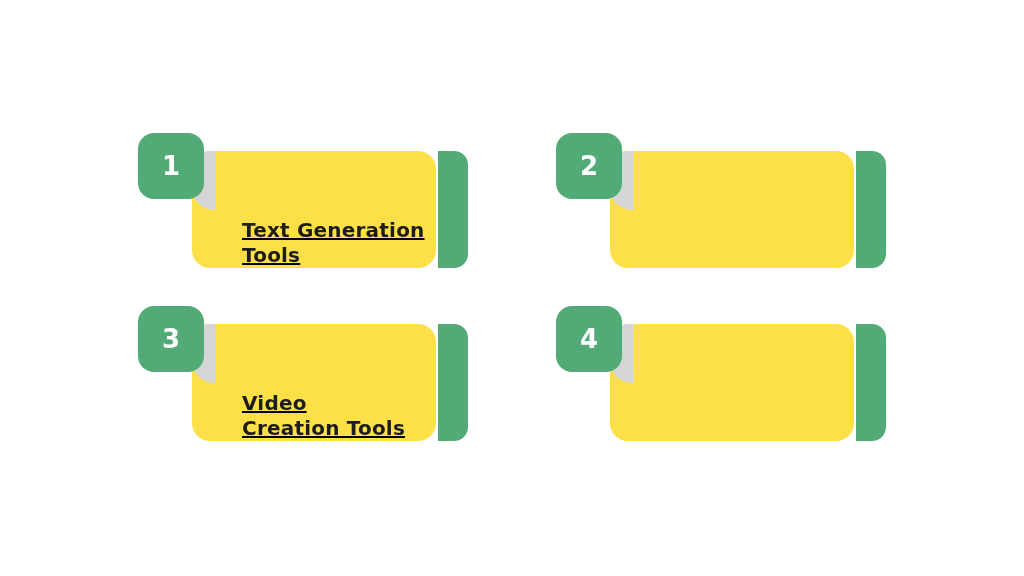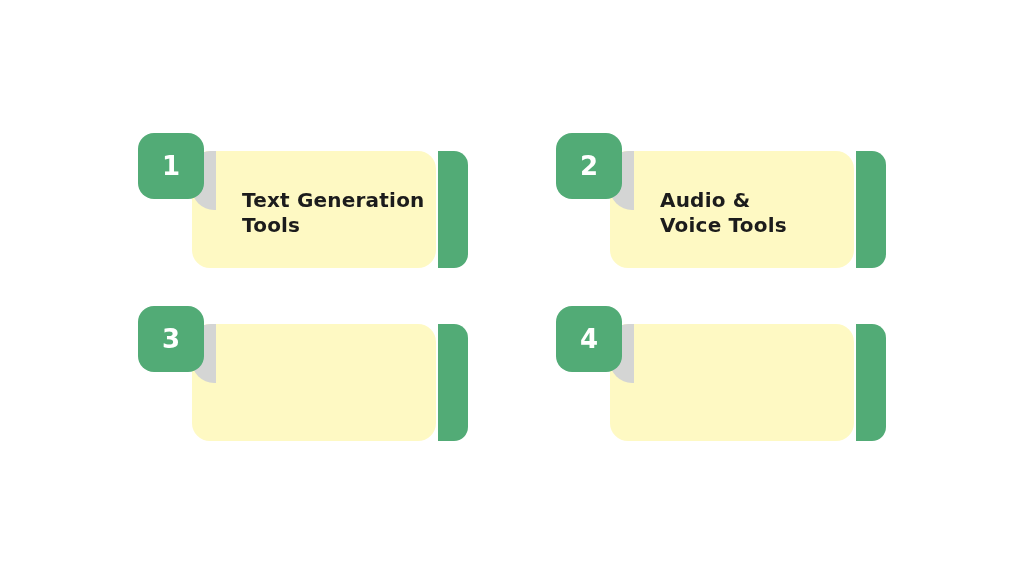--- a/index.html
+++ b/index.html
@@ -25,28 +25,29 @@
   .card.pos-1 { left: 192px; top: 151px; }
   .card.pos-2 { left: 610px; top: 151px; }
   .card.pos-3 { left: 192px; top: 324px; }
   .card.pos-4 { left: 610px; top: 324px; }
 
   .card-body {
     position: absolute;
     left: 0; top: 0;
     width: 244px;
     height: 117px;
-    background: #fef9c3;
+    background: #fde047;
     border-radius: 18px;
     overflow: hidden;
     display: flex;
     flex-direction: column;
-    justify-content: center;
+    justify-content: flex-end;
     box-sizing: border-box;
     padding: 6px 10px 0 50px;
+    text-decoration: underline;
   }
   .corner-fold {
     position: absolute;
     left: 0; top: 0;
     width: 24px;
     height: 59px;
     background: #d4d5d4;
     border-radius: 18px 0 0 22px;
   }
   .card-title {
@@ -92,30 +93,30 @@
       <div class="card-title">Text Generation
 Tools</div>
     </div>
     <div class="accent-bar"></div>
     <div class="number-badge">1</div>
   </div>
 
   <div class="card pos-2">
     <div class="card-body">
       <div class="corner-fold"></div>
-      <div class="card-title">Audio &amp;
-Voice Tools</div>
     </div>
     <div class="accent-bar"></div>
     <div class="number-badge">2</div>
   </div>
 
   <div class="card pos-3">
     <div class="card-body">
       <div class="corner-fold"></div>
+      <div class="card-title">Video
+Creation Tools</div>
     </div>
     <div class="accent-bar"></div>
     <div class="number-badge">3</div>
   </div>
 
   <div class="card pos-4">
     <div class="card-body">
       <div class="corner-fold"></div>
     </div>
     <div class="accent-bar"></div>

